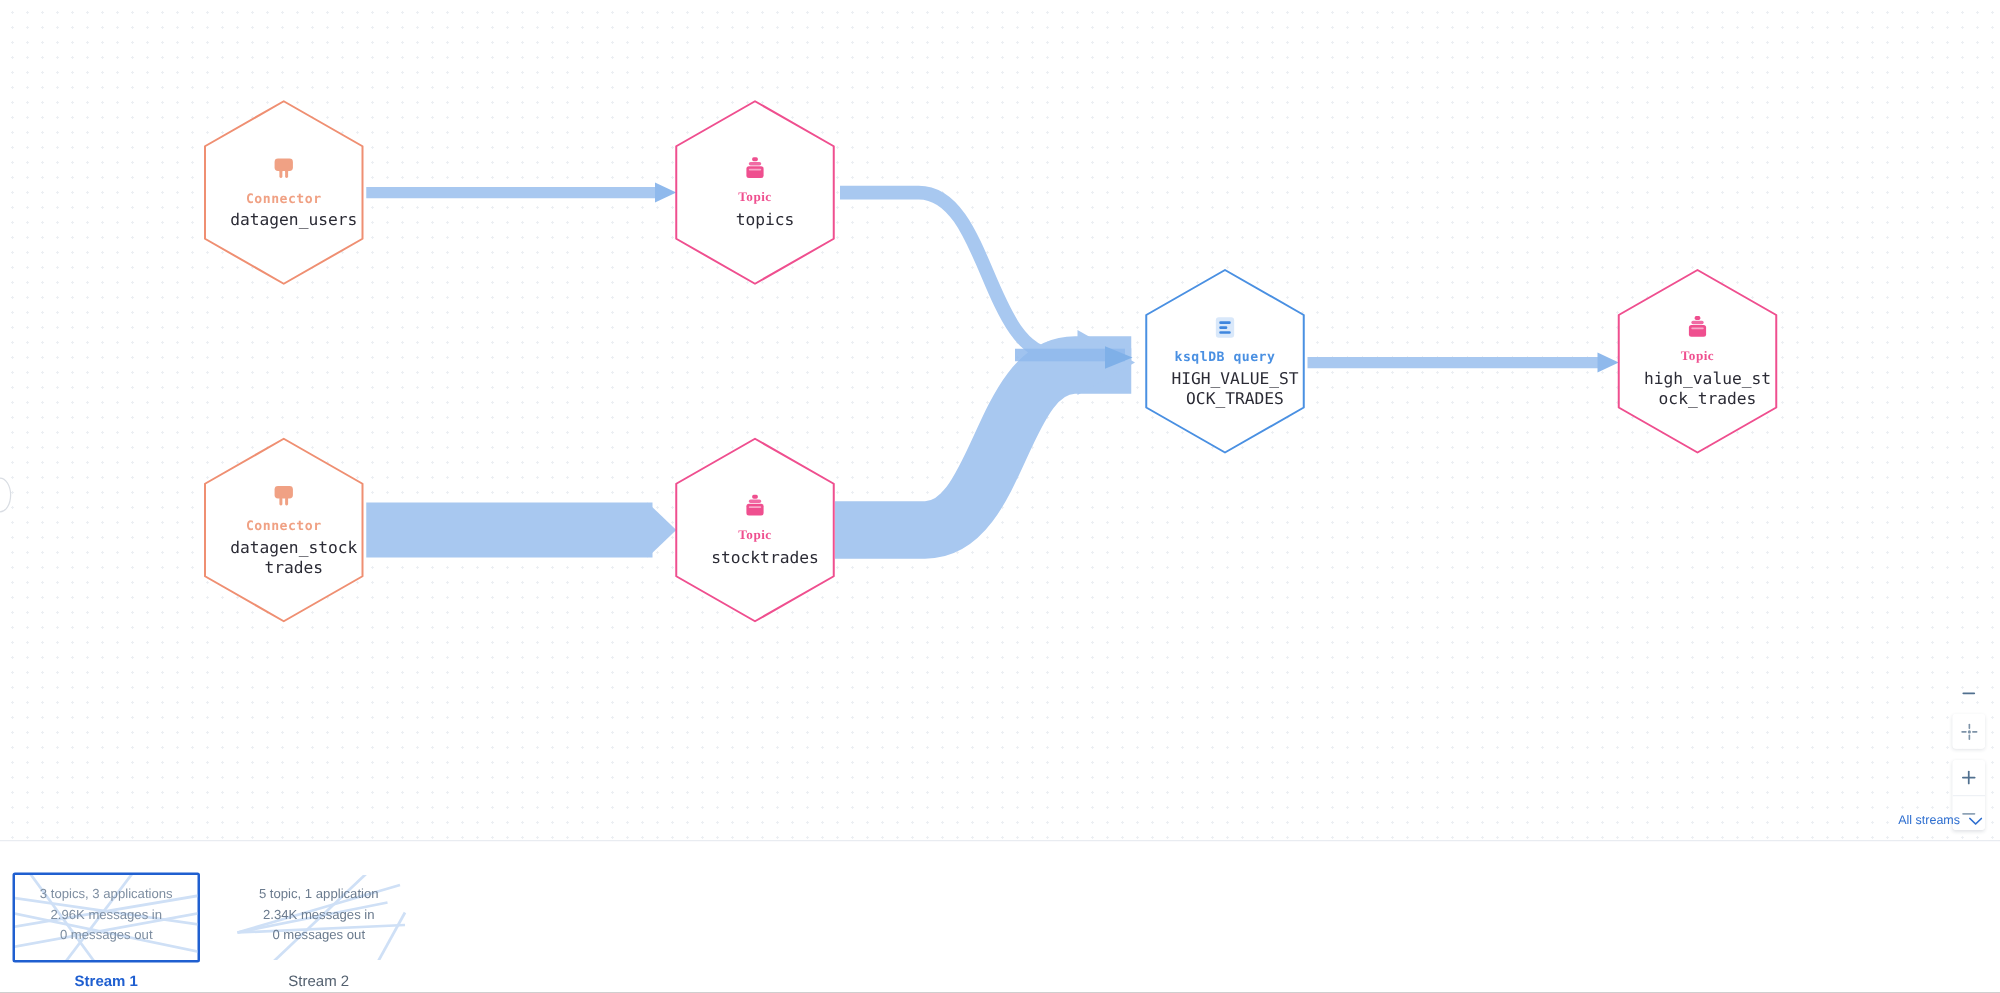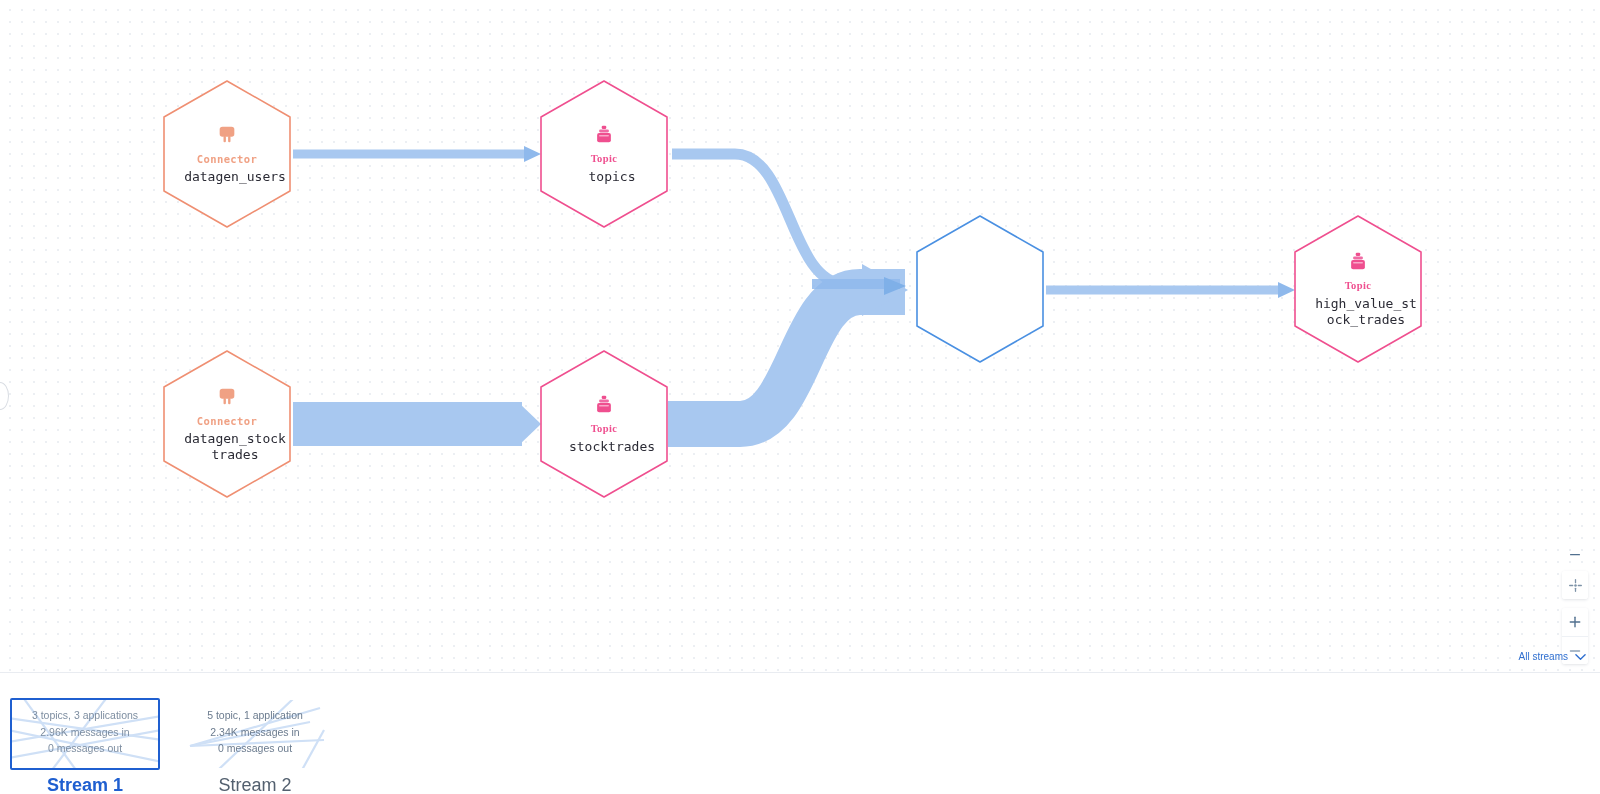--- a/index.html
+++ b/index.html
@@ -193,21 +193,21 @@
     text-align: center;
   }
   .thumb .tstats div {
     font-size: 10.5px;
     line-height: 16.5px;
     color: #6b7b8e;
   }
   .thumb.selected .tstats div { color: #7e8ea1; }
   .thumb .tlabel {
     text-align: center;
-    font-size: 18px;
+    font-size: 12px;
     line-height: 20px;
     margin-top: 5px;
     color: #53606f;
   }
   .thumb.selected .tlabel { color: #1f5fd0; font-weight: 700; }
 </style>
 </head>
 <body>
 
 <div id="app">
@@ -317,20 +317,30 @@
         <div class="ntype">Topic</div>
         <div class="nname">stocktrades</div>
       </div>
     </div>
 
     <div class="node type-ksql" style="left:914px; top:213px;">
       <div class="hexwrap">
         <svg width="132" height="152" viewBox="0 0 132 152">
           <polygon points="66,3 129,39 129,113 66,149 3,113 3,39" fill="#ffffff" stroke="#4a90e2" stroke-width="1.6" stroke-linejoin="round"></polygon>
         </svg>
+      </div>
+      <div class="inner">
+        <svg class="nicon" viewBox="0 0 24 24">
+          <rect x="4" y="3" width="16" height="18" rx="2.6" fill="#d9e8fa"></rect>
+          <rect x="7" y="6.6" width="10" height="2.4" rx="1.1" fill="#3f86de"></rect>
+          <rect x="7" y="11" width="7" height="2.2" rx="1.05" fill="#3f86de"></rect>
+          <rect x="7" y="15.2" width="10" height="2.2" rx="1.05" fill="#3f86de"></rect>
+        </svg>
+        <div class="ntype">ksqlDB query</div>
+        <div class="nname">HIGH_VALUE_STOCK_TRADES</div>
       </div>
     </div>
 
     <div class="node type-topic" style="left:1292px; top:213px;">
       <div class="hexwrap">
         <svg width="132" height="152" viewBox="0 0 132 152">
           <polygon points="66,3 129,39 129,113 66,149 3,113 3,39" fill="#ffffff" stroke="#ef4f8f" stroke-width="1.6" stroke-linejoin="round"></polygon>
         </svg>
       </div>
       <div class="inner">

